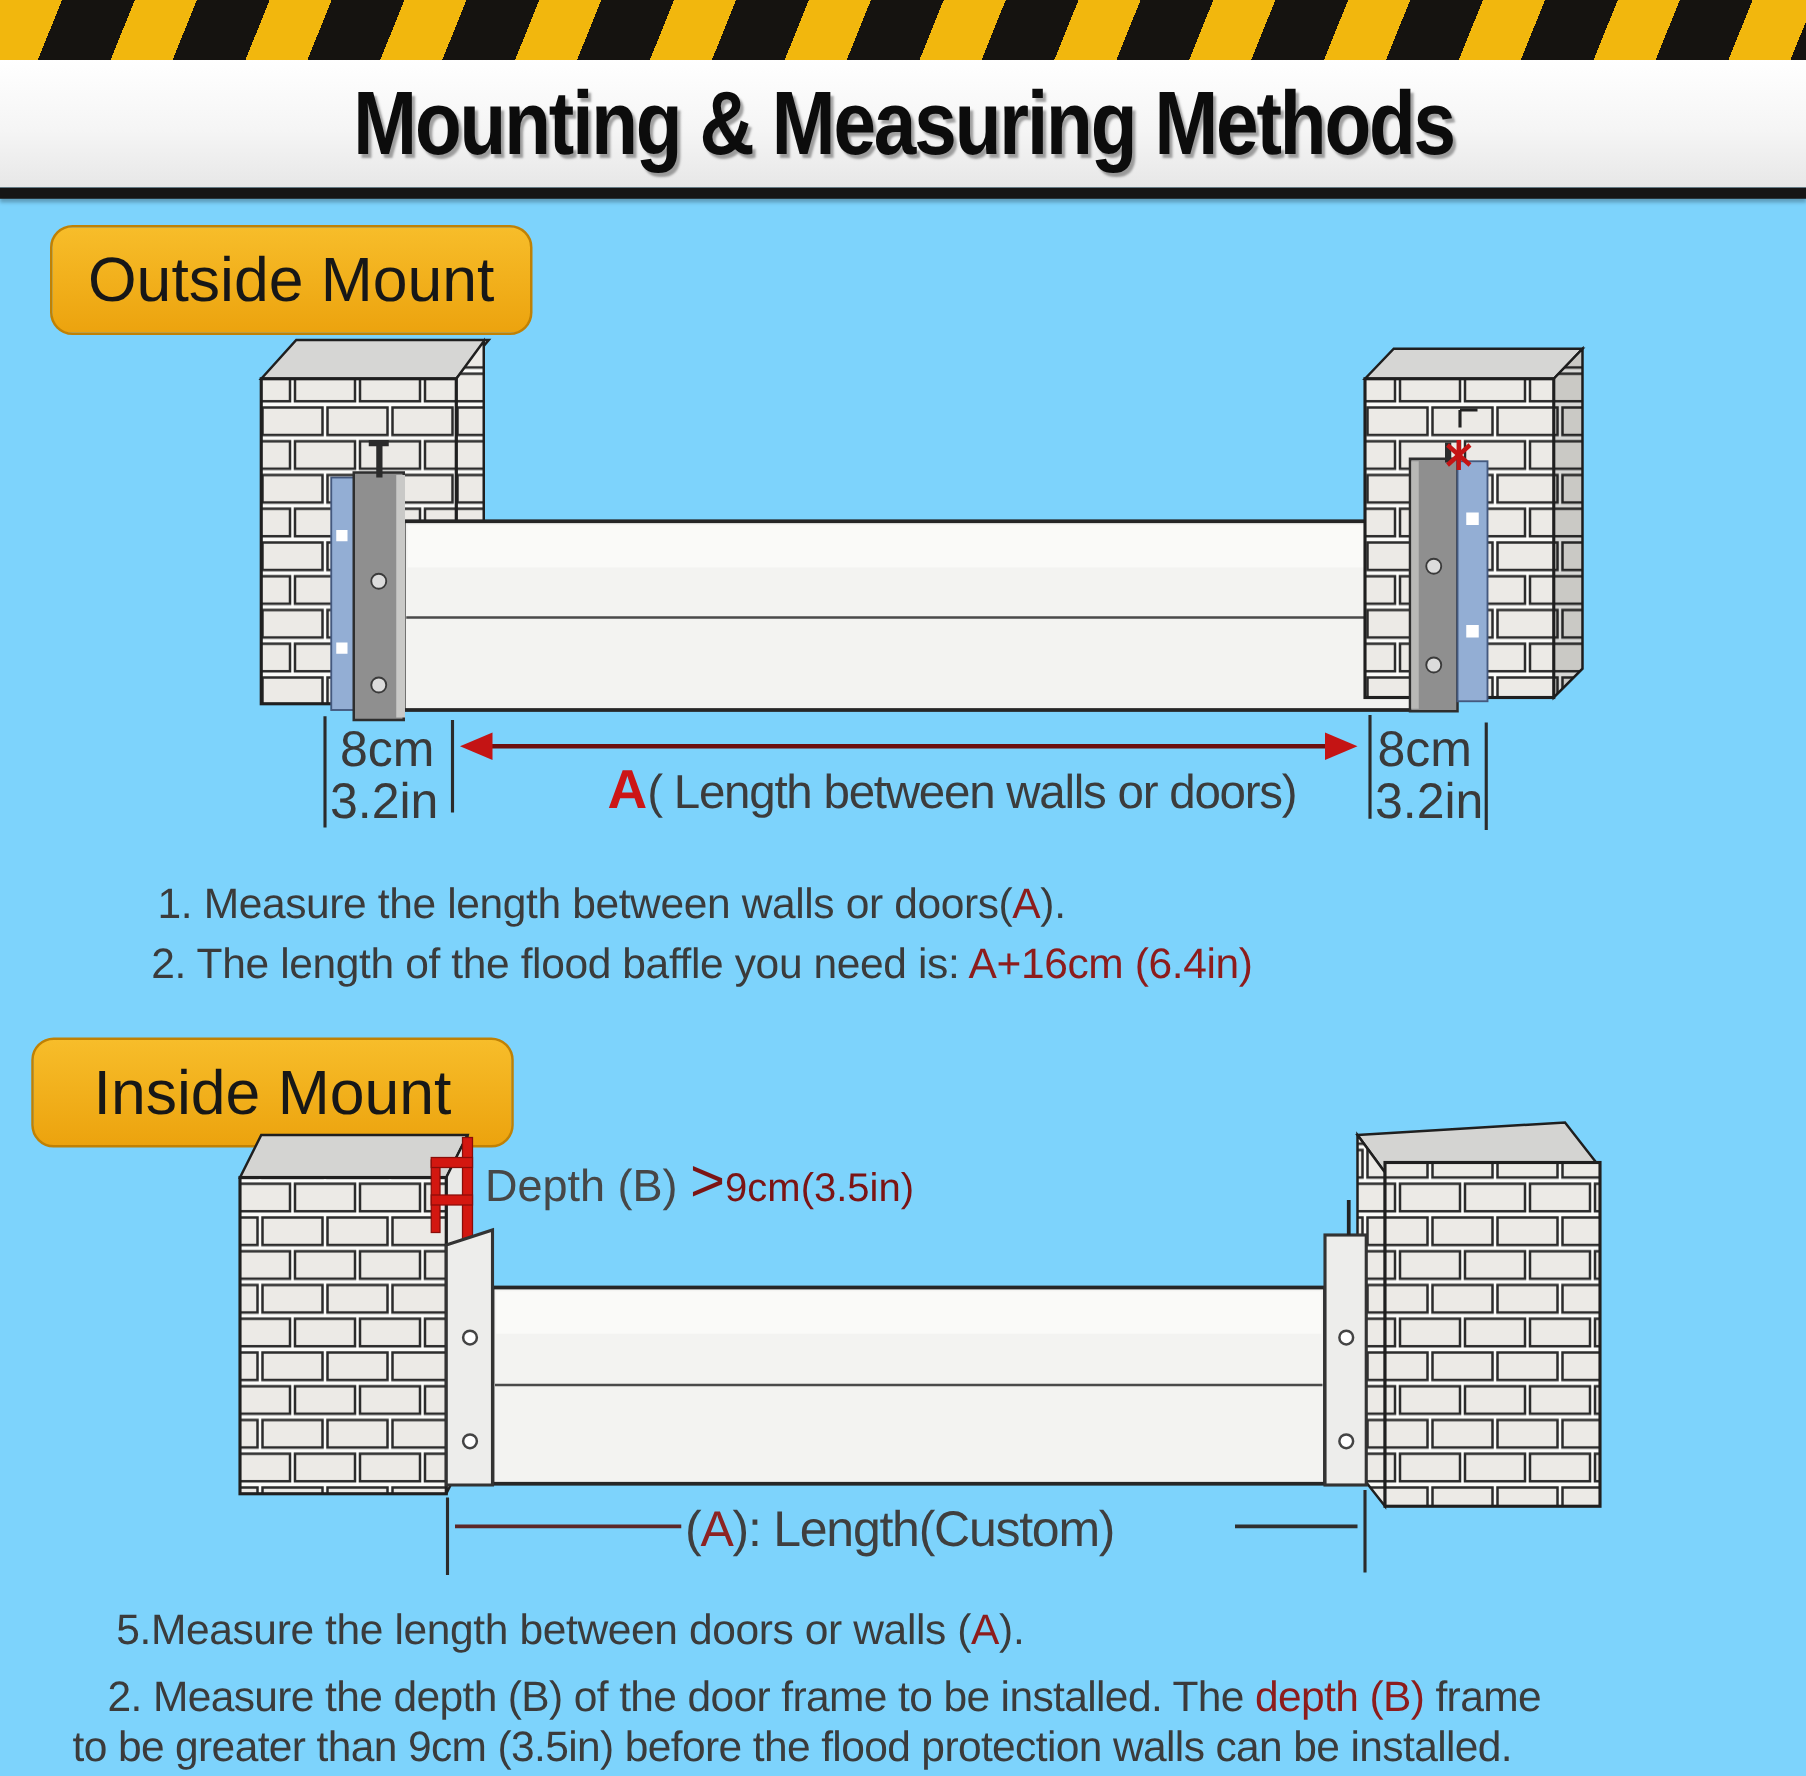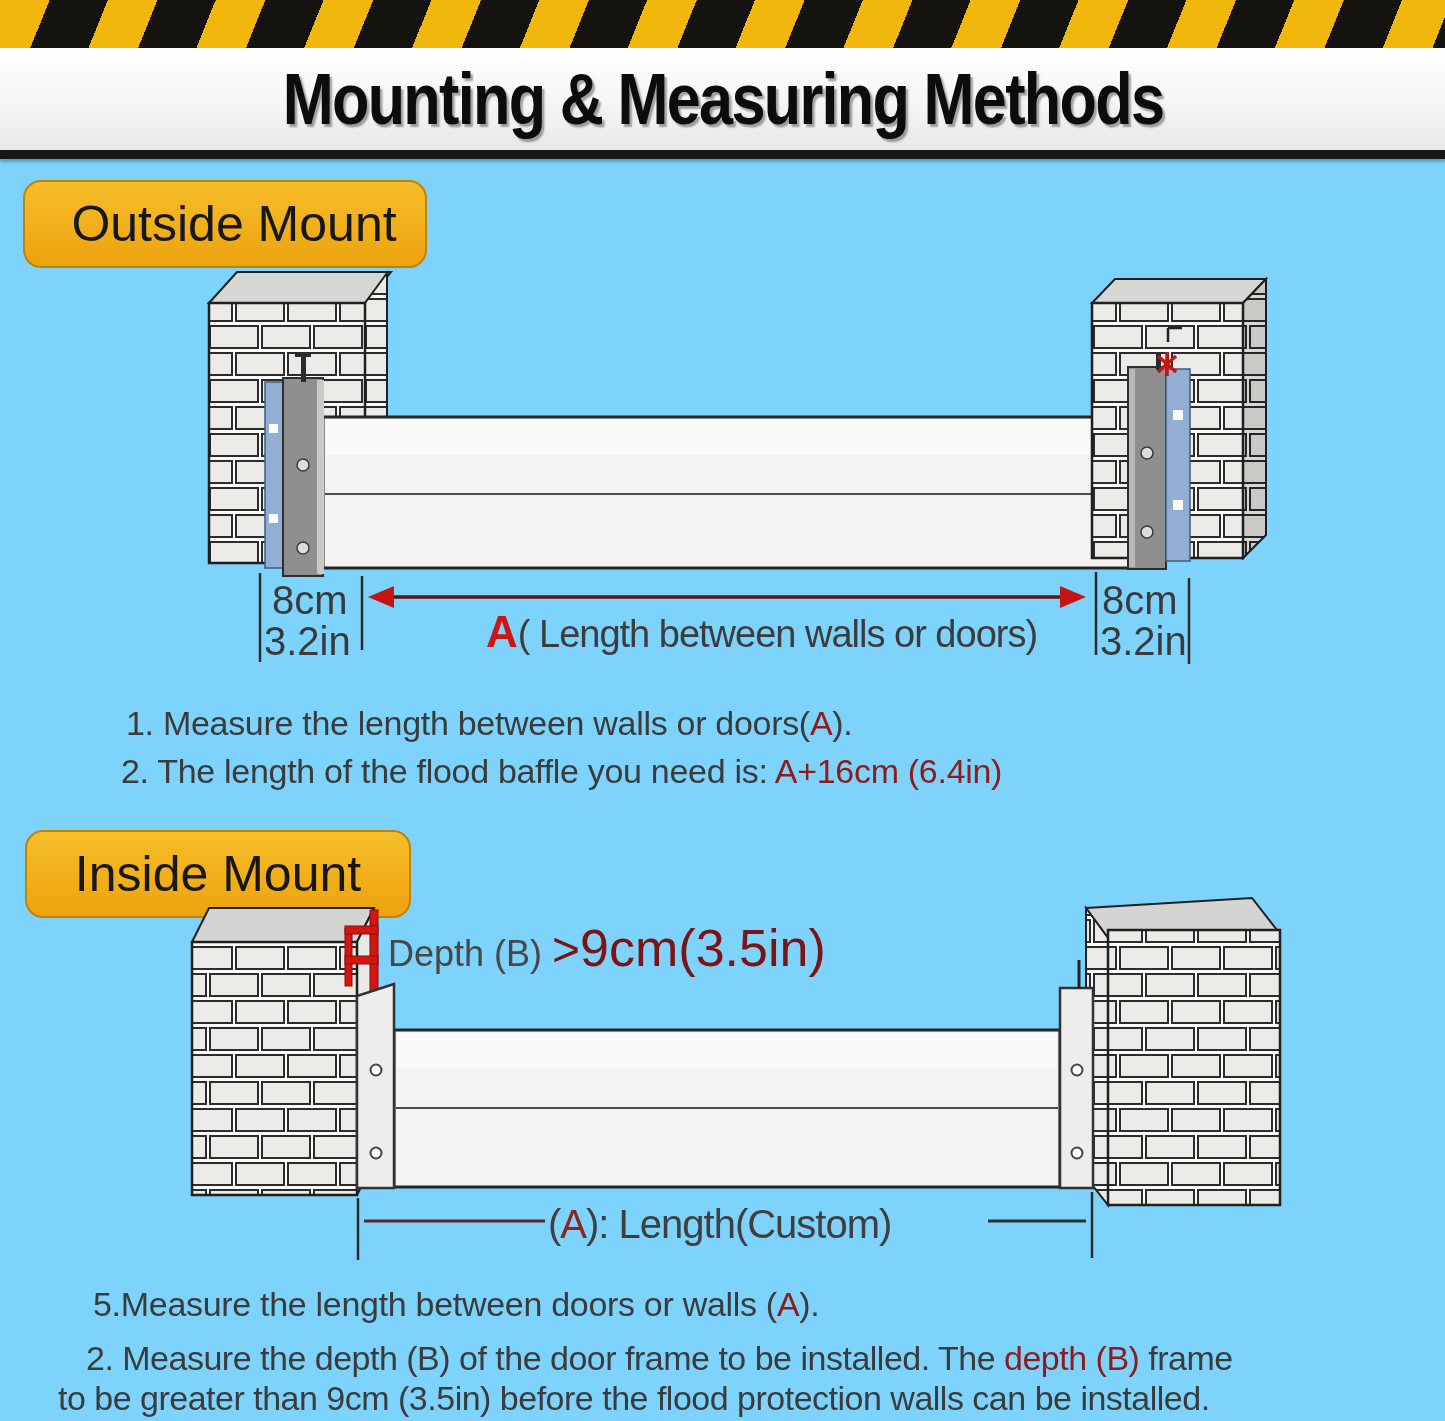--- a/index.html
+++ b/index.html
@@ -15,34 +15,34 @@
   .title{font-size:72px;font-weight:bold;color:#0c0c0c;letter-spacing:-2px;white-space:nowrap;
          transform:scaleX(.85);text-shadow:3px 3px 2px rgba(0,0,0,.35);}
   .blackbar{position:absolute;left:0;top:150px;width:1445px;height:9px;background:#161616;
             box-shadow:0 3px 3px rgba(0,0,0,.25);}
 
   
   .mount-label{position:absolute;width:382px;height:84px;border-radius:18px;
                background:linear-gradient(180deg,#f7bd2a,#eca30e);
                border:2px solid #c08104;display:flex;align-items:center;justify-content:center;
                font-size:50px;color:#171717;}
-  #outside-label{left:23px;top:180px;padding-left:18px;}
+  #outside-label{left:40px;top:180px;}
   #inside-label{left:25px;top:808px;margin-top:22px;}
 
   
   svg{position:absolute;left:0;display:block;}
   .lbl{position:absolute;white-space:nowrap;line-height:1;color:#3b3b3b;}
   .dimtxt{font-size:40px;color:#3a3a3a;}
   .red-a{font-size:44px;font-weight:bold;color:#cc1616;}
   .span-note{font-size:38px;letter-spacing:-1px;color:#3c3c3c;}
   .step{font-size:34px;letter-spacing:-.3px;color:#3b3b3b;}
   .hl{color:#8d1c1c;}
   .depth-pre{font-size:36px;color:#474747;}
   .depth-gt{font-size:48px;color:#7c1414;}
-  .depth-val{font-size:52px;color:#7c1414;}
+  .depth-val{font-size:32px;color:#7c1414;}
   .len-lbl{font-size:40px;letter-spacing:-1px;color:#3f3f3f;}
   .len-a{color:#8d2323;}
 </style>
 </head>
 <body>
 
 <div id="page">
 
   <div class="hazard"></div>
   <div class="titleband">

